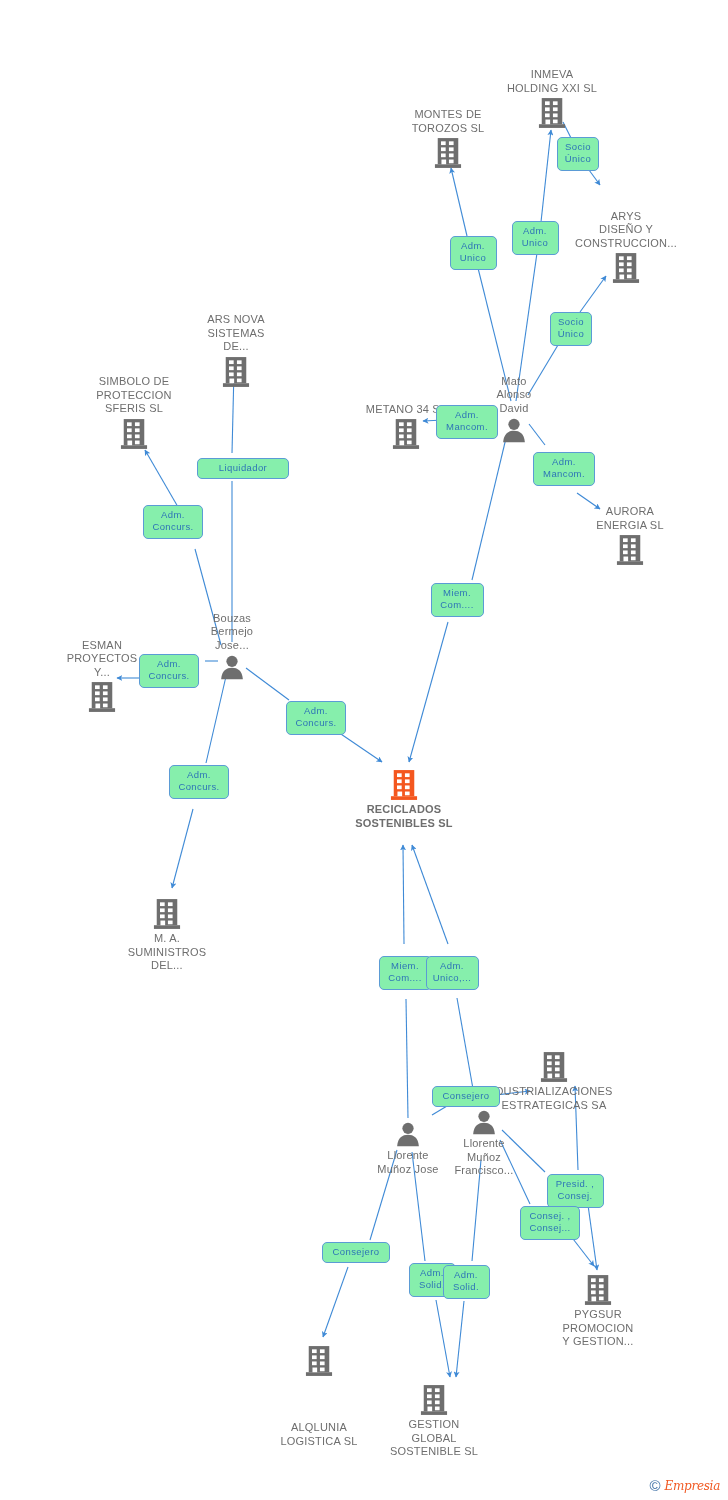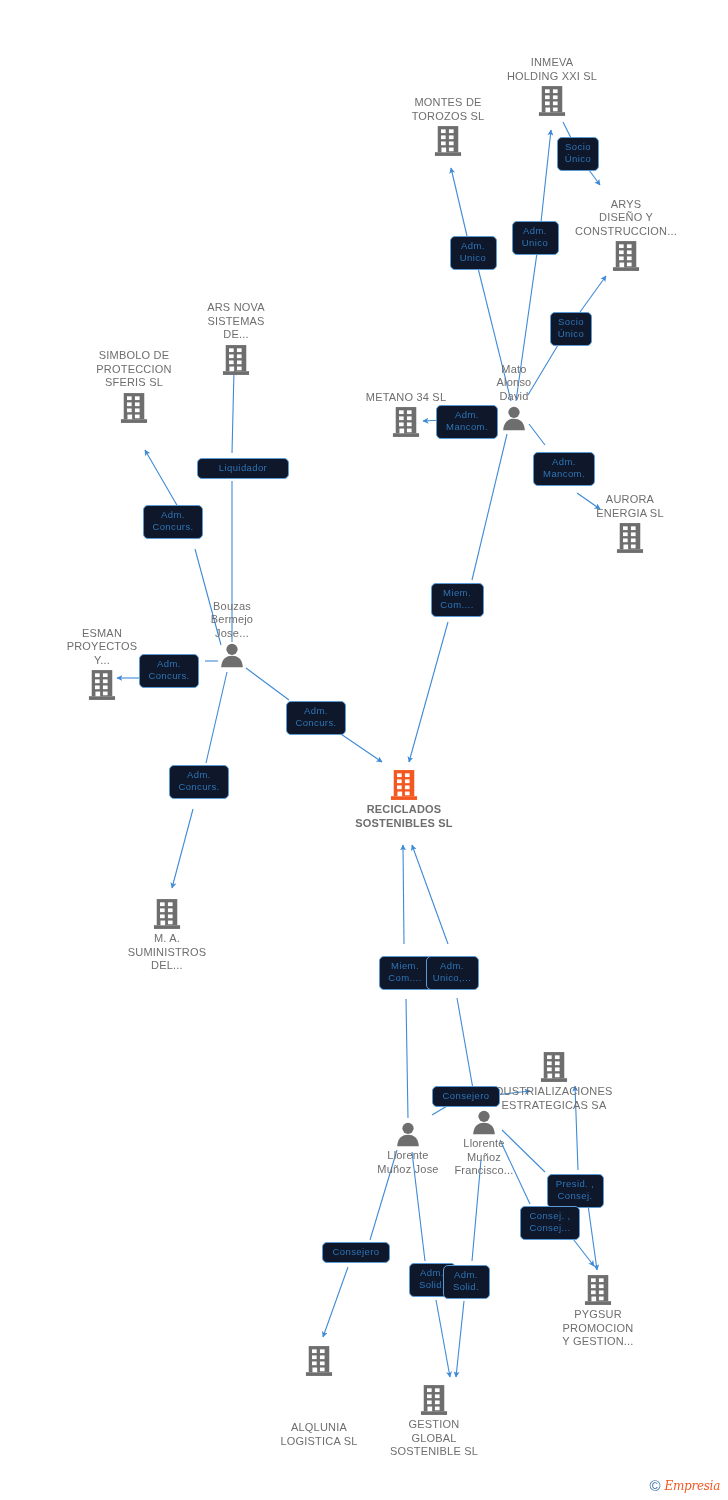--- a/index.html
+++ b/index.html
@@ -44,32 +44,32 @@
     line-height: 13.5px;
     color: #6e6e6e;
     letter-spacing: 0.2px;
     white-space: pre-line;
     margin-top: 2px;
   }
   .node.caption-above {
     flex-direction: column-reverse;
   }
   .node.caption-above .caption {
-    margin-top: 0;
+    margin-top: 12px;
     margin-bottom: 2px;
   }
   .node.focus .caption {
     color: #6e6e6e;
     font-weight: bold;
     font-size: 11px;
   }
   .edge-label {
     position: absolute;
     box-sizing: border-box;
-    background: #0f172a;
+    background: #86efac;
     border: 1px solid #5b9bd5;
     border-radius: 5px;
     color: #2e75b6;
     font-size: 9.5px;
     line-height: 12.5px;
     letter-spacing: 0.4px;
     text-align: center;
     padding: 3px 5px 4px 5px;
     white-space: pre-line;
     box-shadow: 0 0 0 0 rgba(0,0,0,0);
@@ -211,21 +211,21 @@
             <rect x="16" y="11" width="5" height="4" fill="#ffffff"></rect>
             <rect x="7.5" y="17.5" width="5" height="4" fill="#ffffff"></rect>
             <rect x="16" y="17.5" width="5" height="4" fill="#ffffff"></rect>
             <rect x="8" y="24" width="5" height="5" fill="#ffffff"></rect>
             <rect x="16" y="24" width="5" height="4" fill="#ffffff"></rect>
           </svg></span>
         <span class="caption">ARS NOVA
 SISTEMAS
 DE...</span>
       </div>
-      <div class="node caption-above" style="left: 134px; top: 349px; justify-content: center;">
+      <div class="node caption-above" style="left: 134px; top: 363px; justify-content: center;">
         <span class="glyph"><svg width="28" height="32" viewBox="0 0 30 34" aria-hidden="true">
             <rect x="4" y="1" width="22" height="28" fill="#6e6e6e"></rect>
             <rect x="1" y="29" width="28" height="4" fill="#6e6e6e"></rect>
             <rect x="7.5" y="4.5" width="5" height="4" fill="#ffffff"></rect>
             <rect x="16" y="4.5" width="5" height="4" fill="#ffffff"></rect>
             <rect x="7.5" y="11" width="5" height="4" fill="#ffffff"></rect>
             <rect x="16" y="11" width="5" height="4" fill="#ffffff"></rect>
             <rect x="7.5" y="17.5" width="5" height="4" fill="#ffffff"></rect>
             <rect x="16" y="17.5" width="5" height="4" fill="#ffffff"></rect>
             <rect x="8" y="24" width="5" height="5" fill="#ffffff"></rect>

